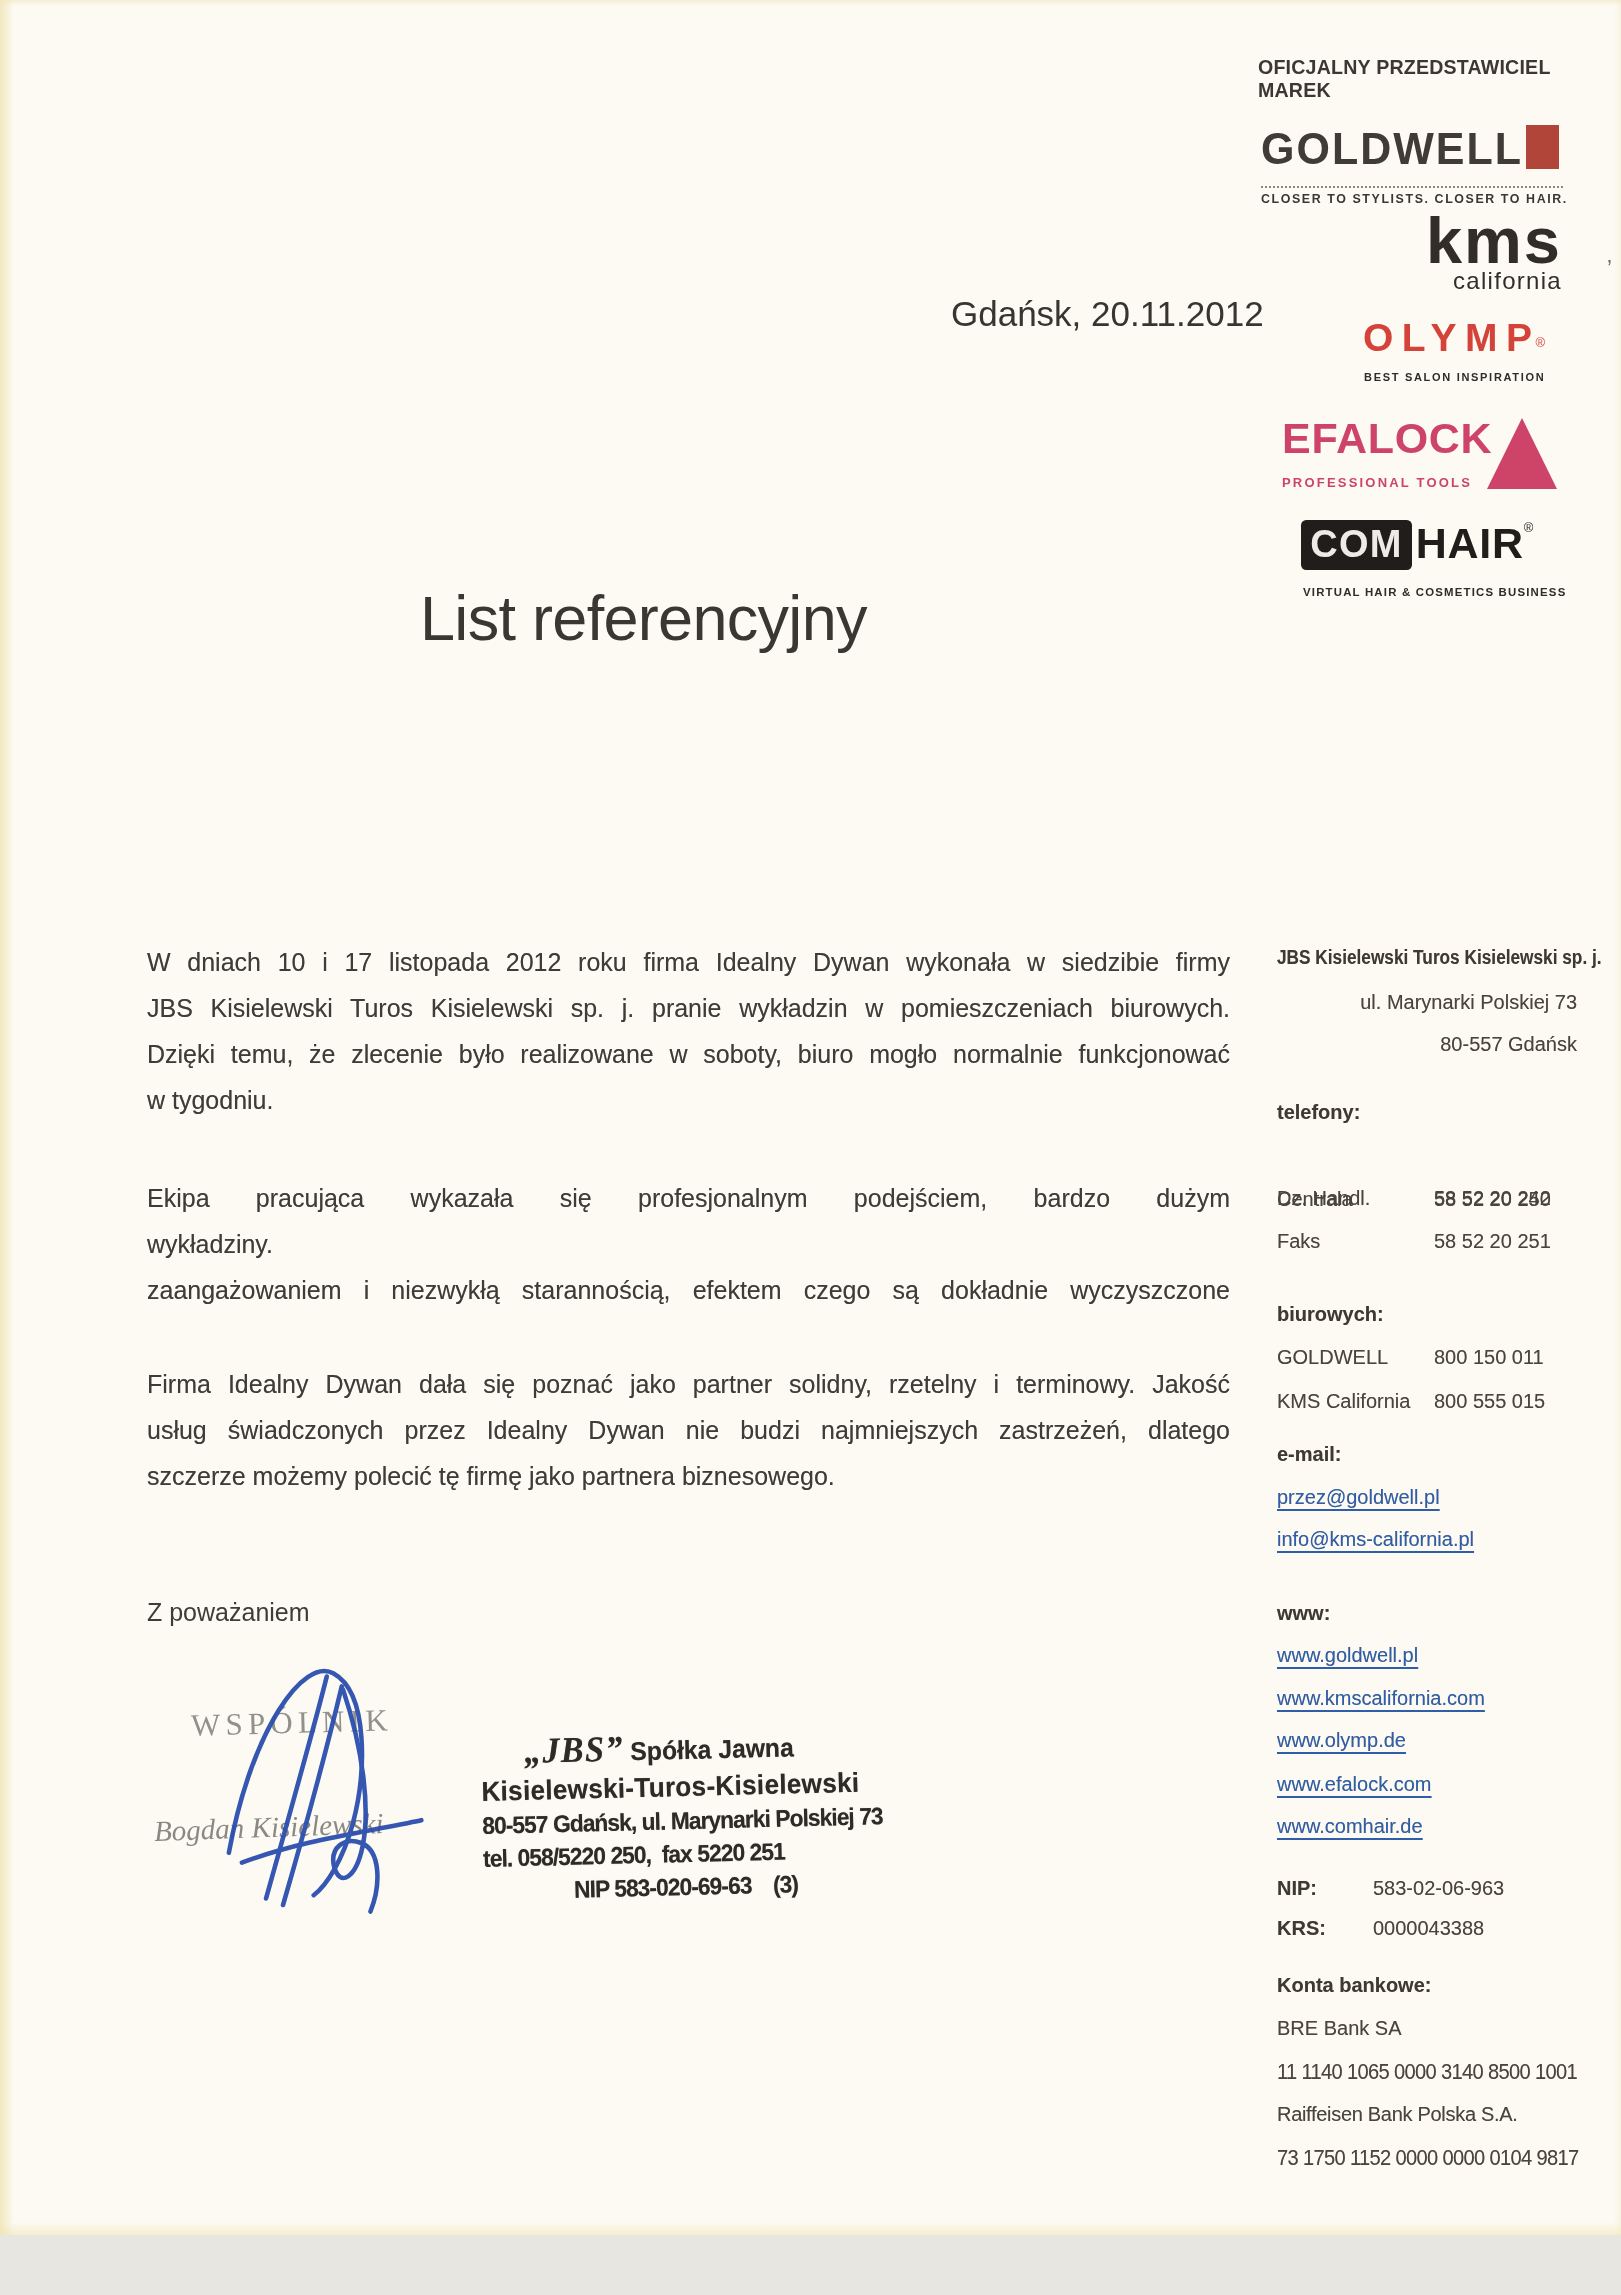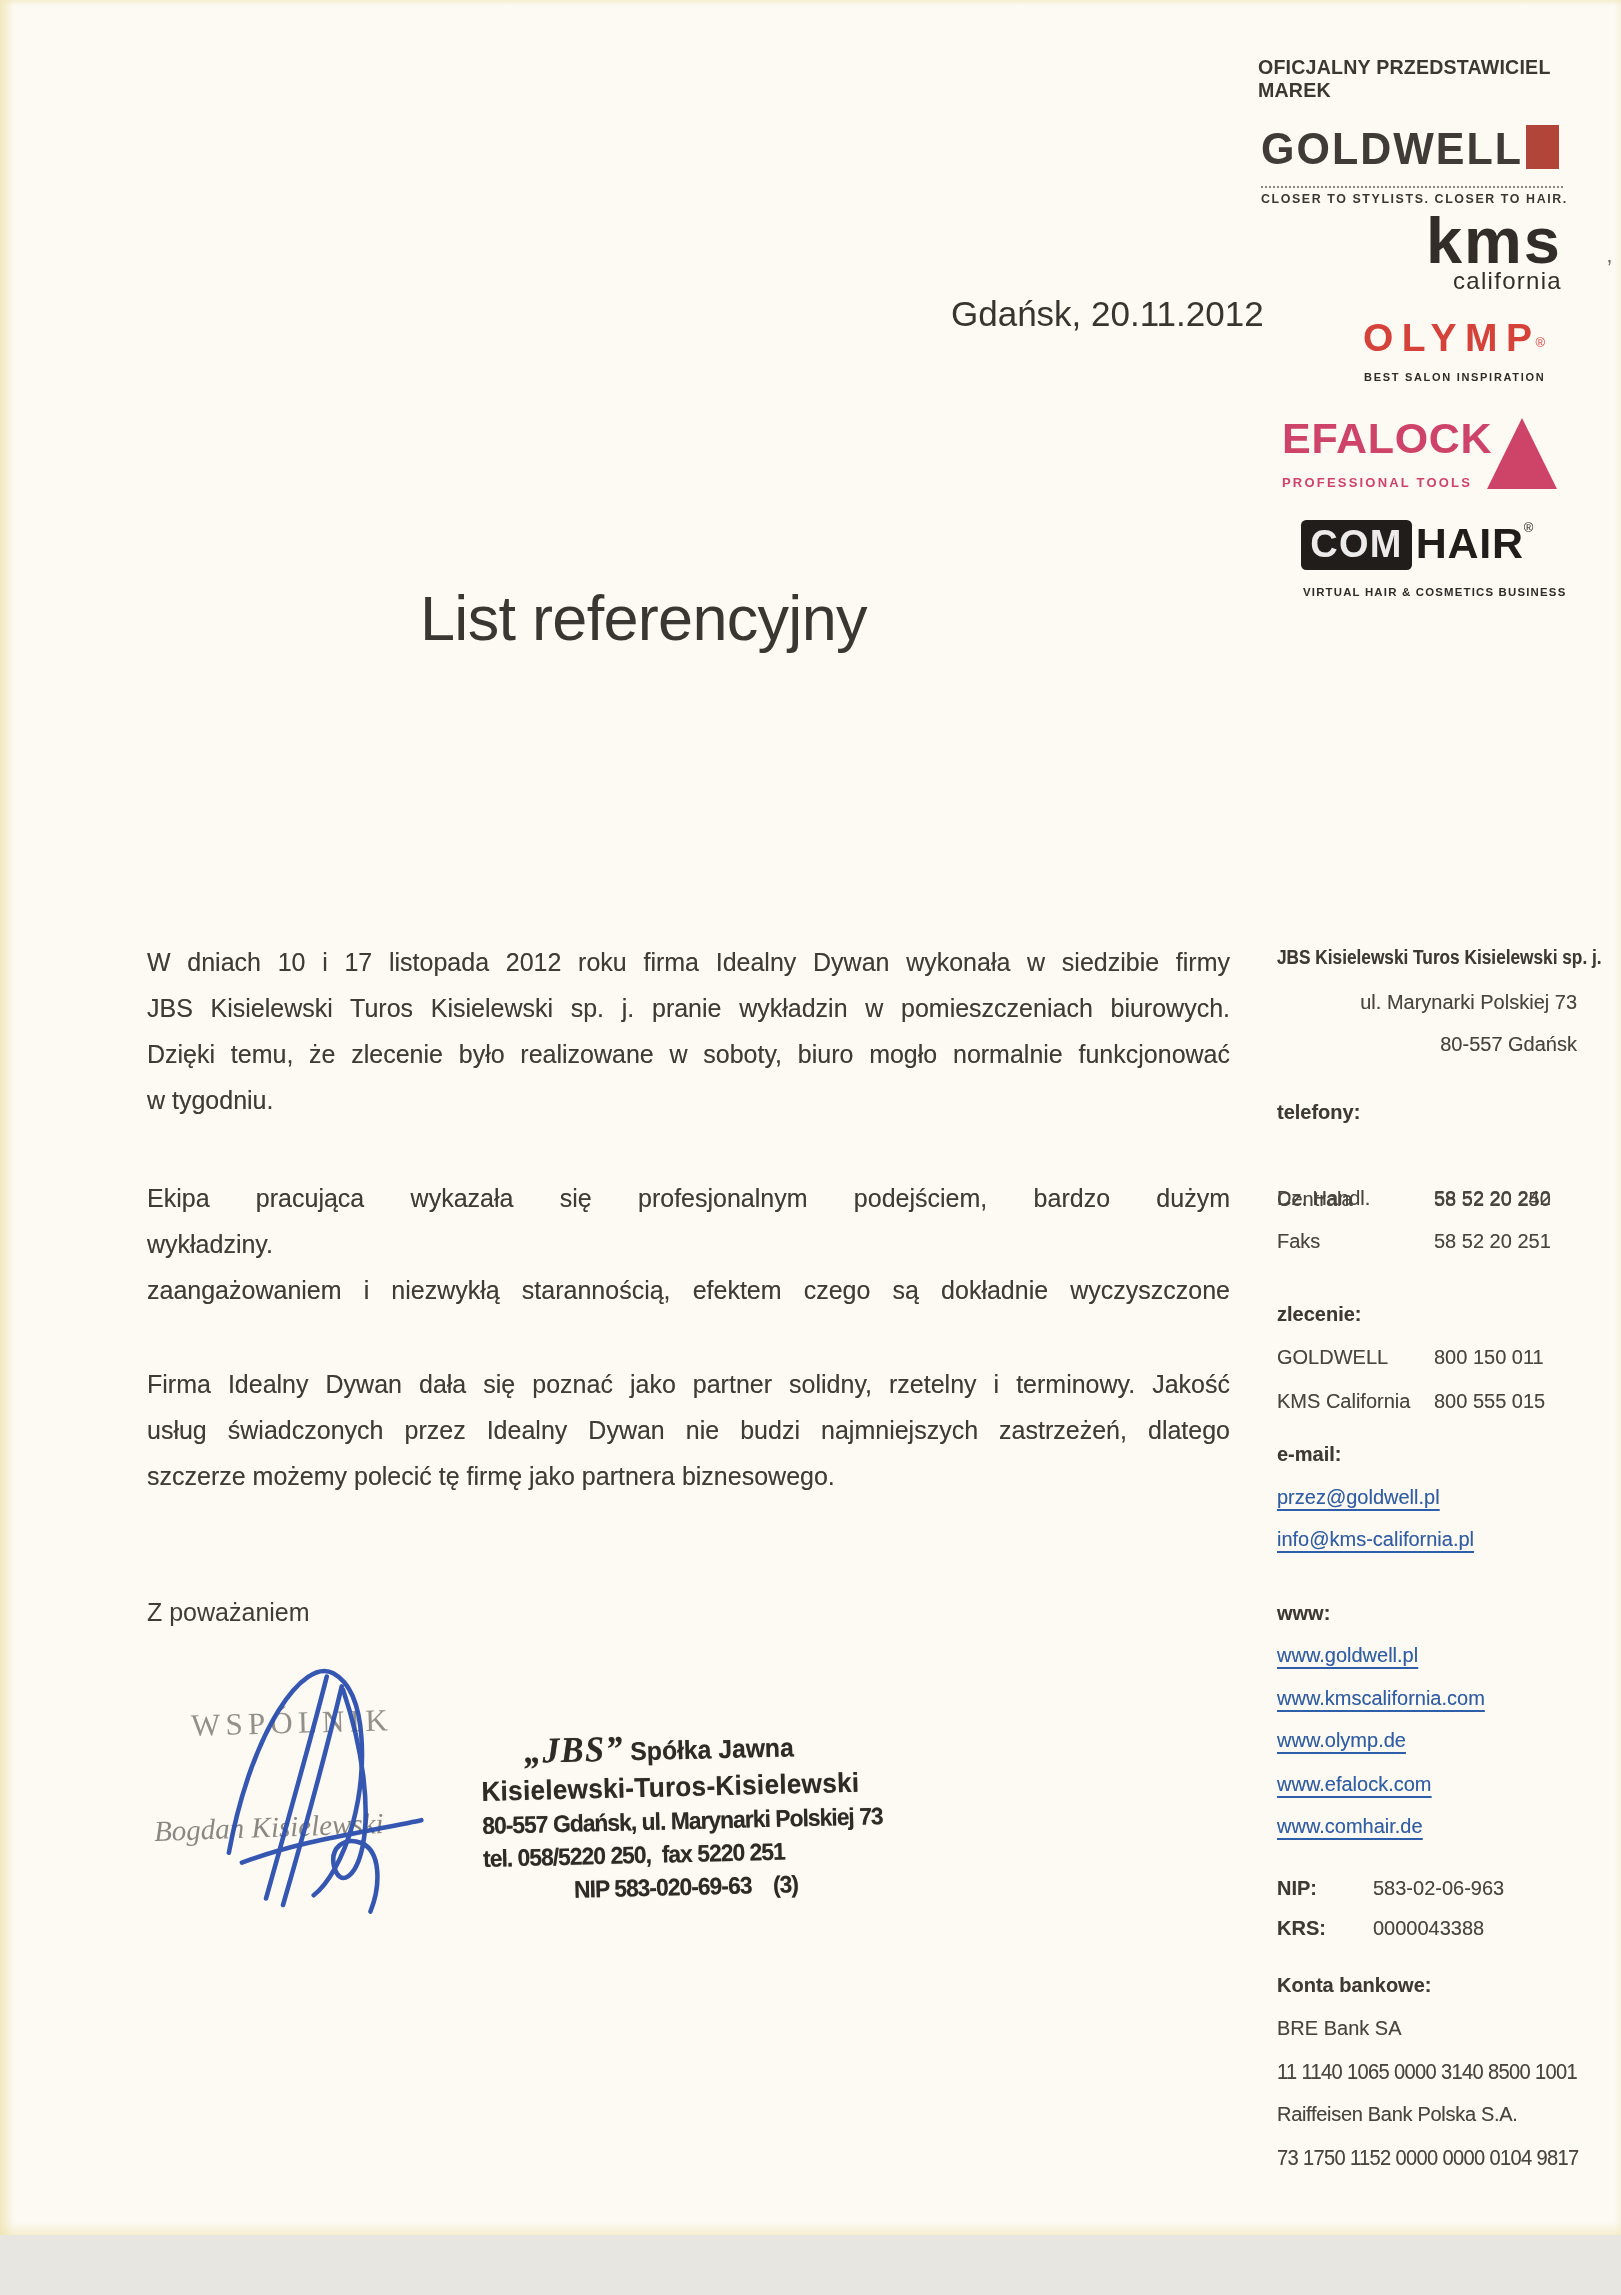--- a/index.html
+++ b/index.html
@@ -175,21 +175,21 @@
   </div>
   <div class="abs side srow r2">
     <span>Dz. Handl.</span>
     <span class="svalue">58 52 20 242</span>
   </div>
   <div class="abs side srow r3">
     <span>Faks</span>
     <span class="svalue">58 52 20 251</span>
   </div>
 
-  <div class="abs side sbold sh-info">zlecenie:</div>
+  <div class="abs side sbold sh-info">biurowych:</div>
   <div class="abs side srow r4">
     <span>GOLDWELL</span>
     <span class="svalue">800 150 011</span>
   </div>
   <div class="abs side srow r5">
     <span>KMS California</span>
     <span class="svalue">800 555 015</span>
   </div>
 
   <div class="abs side sbold sh-email">e-mail:</div>

